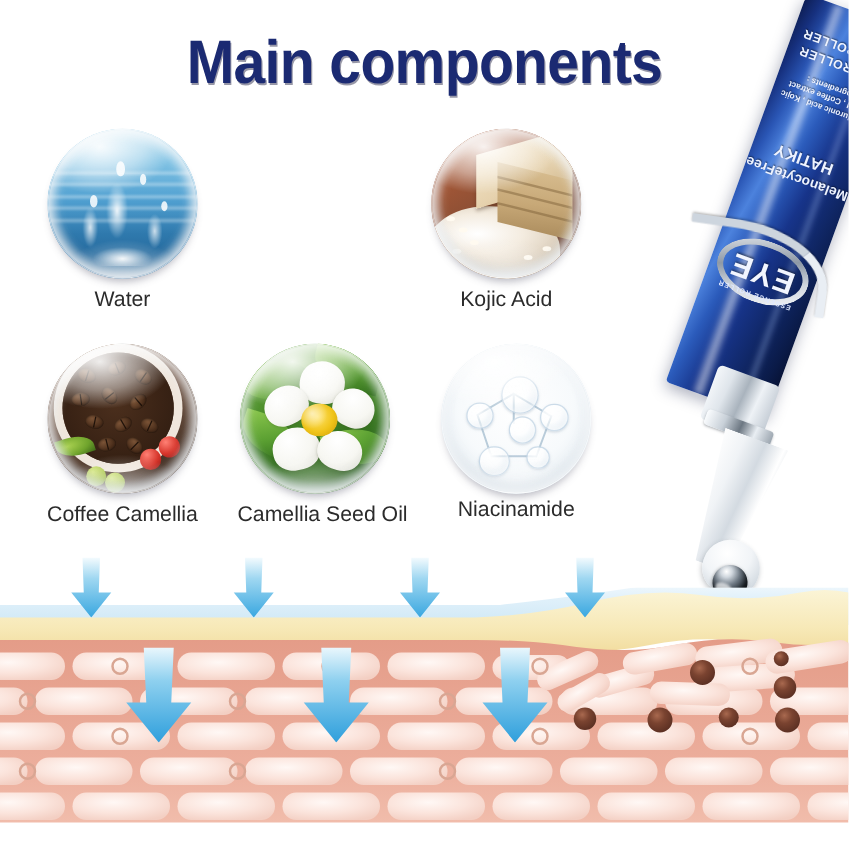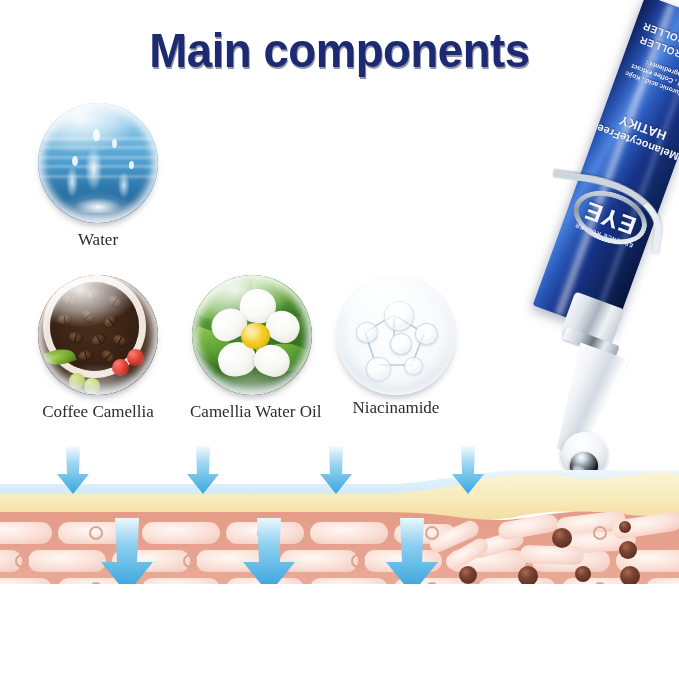--- a/index.html
+++ b/index.html
@@ -1,21 +1,21 @@
 <!DOCTYPE html>
 <html><head>
 <meta charset="utf-8">
 <style>
   html,body{margin:0;padding:0;}
   body{
     width:679px;height:679px;overflow:hidden;position:relative;
     background:#ffffff;
     font-family:"Liberation Sans", sans-serif;
   }
-  #page{position:absolute;inset:0;width:679px;height:584px;overflow:hidden;background:#fff;}
+  #page{position:absolute;inset:0;width:679px;height:658px;overflow:hidden;background:#fff;}
 
   
   .title{
     position:absolute;left:0;top:22px;width:679px;text-align:center;
     font-family:"Liberation Sans", sans-serif;
     font-size:49px;line-height:56px;font-weight:bold;
     letter-spacing:-0.5px;
     color:#1b2a72;
     transform:scaleX(0.93);
     text-shadow:1px 2px 0 rgba(25,25,60,.45);
@@ -38,21 +38,21 @@
       radial-gradient(circle at 50% 50%, rgba(255,255,255,0) 58%, rgba(210,222,233,.55) 86%, rgba(150,170,190,.75) 100%);
   }
   .ball .rim{
     position:absolute;inset:0;border-radius:50%;pointer-events:none;
     box-shadow:inset 0 0 9px 3px rgba(255,255,255,.85), inset 0 -6px 10px -2px rgba(120,145,170,.35);
     border:1px solid rgba(255,255,255,.6);
   }
   .ing-label{
     margin-top:7px;text-align:center;
     font-size:17px;color:#2b2b2b;white-space:nowrap;
-    font-family:Liberation Serif, serif;
+    font-family:Liberation Sans, sans-serif;
   }
 
   
   .art-water{position:absolute;inset:0;
     background:
       linear-gradient(180deg,#bfe2f2 0%,#7fc2e4 22%,#4f9fd0 48%,#2f79ad 70%,#1d5c8f 100%);}
   .art-water .band{position:absolute;left:-10%;width:120%;height:3px;background:rgba(255,255,255,.30);filter:blur(1px);}
   .art-water .splash{
     position:absolute;left:14%;bottom:8%;width:72%;height:62%;
     background:
@@ -275,20 +275,42 @@
         <div class="drop" style="left:28%;top:44%;width:6px;height:10px;border-radius:50%;"></div>
         <div class="drop" style="left:76%;top:48%;width:5px;height:8px;border-radius:50%;"></div>
       </div>
       <div class="glass"></div>
         <div class="rim"></div>
     </div>
     <div class="ing-label">Water</div>
   </div>
 
 
+  <div class="ing" style="left:343px;top:103px;">
+    <div class="ball">
+      <div class="art-koj">
+        <div class="rice"></div>
+        <div class="boxtop"></div>
+        <div class="boxside">
+          <div class="slat" style="top:22%"></div>
+          <div class="slat" style="top:44%"></div>
+          <div class="slat" style="top:66%"></div>
+        </div>
+        <div class="grain" style="left:10%;top:58%"></div>
+        <div class="grain" style="left:18%;top:66%"></div>
+        <div class="grain" style="left:26%;top:74%"></div>
+        <div class="grain" style="left:14%;top:80%"></div>
+        <div class="grain" style="left:62%;top:84%"></div>
+        <div class="grain" style="left:74%;top:78%"></div>
+      </div>
+      <div class="glass"></div>
+        <div class="rim"></div>
+    </div>
+    <div class="ing-label">Kojic Acid</div>
+  </div>
 
   <div class="ing" style="left:36px;top:275px;">
     <div class="ball">
       <div class="art-cof">
         <div class="bowl">
           <div class="bean" style="left:14%;top:14%;transform:rotate(18deg)"></div>
           <div class="bean" style="left:40%;top:8%;transform:rotate(-22deg)"></div>
           <div class="bean" style="left:64%;top:16%;transform:rotate(35deg)"></div>
           <div class="bean" style="left:8%;top:36%;transform:rotate(-8deg)"></div>
           <div class="bean" style="left:34%;top:32%;transform:rotate(52deg)"></div>
@@ -321,24 +343,24 @@
         <div class="petal" style="left:40%;top:12%;width:30%;height:28%;transform:rotate(10deg)"></div>
         <div class="petal" style="left:16%;top:28%;width:30%;height:26%;transform:rotate(-28deg)"></div>
         <div class="petal" style="left:62%;top:30%;width:28%;height:26%;transform:rotate(26deg)"></div>
         <div class="petal" style="left:22%;top:56%;width:32%;height:28%;transform:rotate(-12deg)"></div>
         <div class="petal" style="left:52%;top:58%;width:30%;height:26%;transform:rotate(18deg)"></div>
         <div class="center"></div>
       </div>
       <div class="glass"></div>
         <div class="rim"></div>
     </div>
-    <div class="ing-label">Camellia Water Oil</div>
-  </div>
-
-  <div class="ing" style="left:334px;top:275px;">
+    <div class="ing-label">Camellia Seed Oil</div>
+  </div>
+
+  <div class="ing" style="left:351px;top:275px;">
     <div class="ball">
       <div class="art-nia">
         <svg width="120" height="120" viewBox="0 0 120 120" aria-hidden="true">
           <g stroke="#b9ccda" stroke-width="1.6" fill="none">
             <polygon points="58,40 88,58 76,90 40,90 29,57"></polygon>
             <line x1="58" y1="40" x2="58" y2="64"></line>
           </g>
         </svg>
         <div class="atom" style="left:40%;top:22%;width:23%;height:23%;"></div>
         <div class="atom" style="left:17%;top:39%;width:16%;height:16%;"></div>

